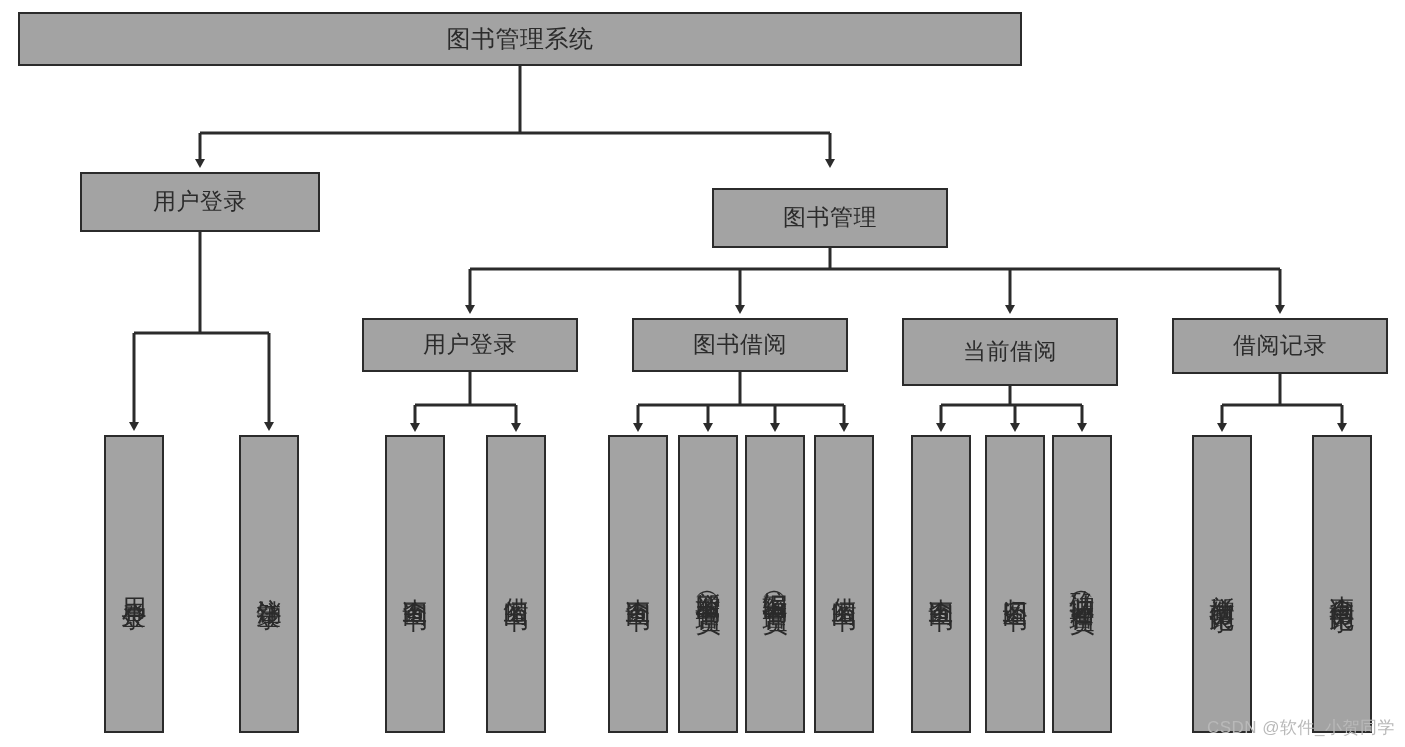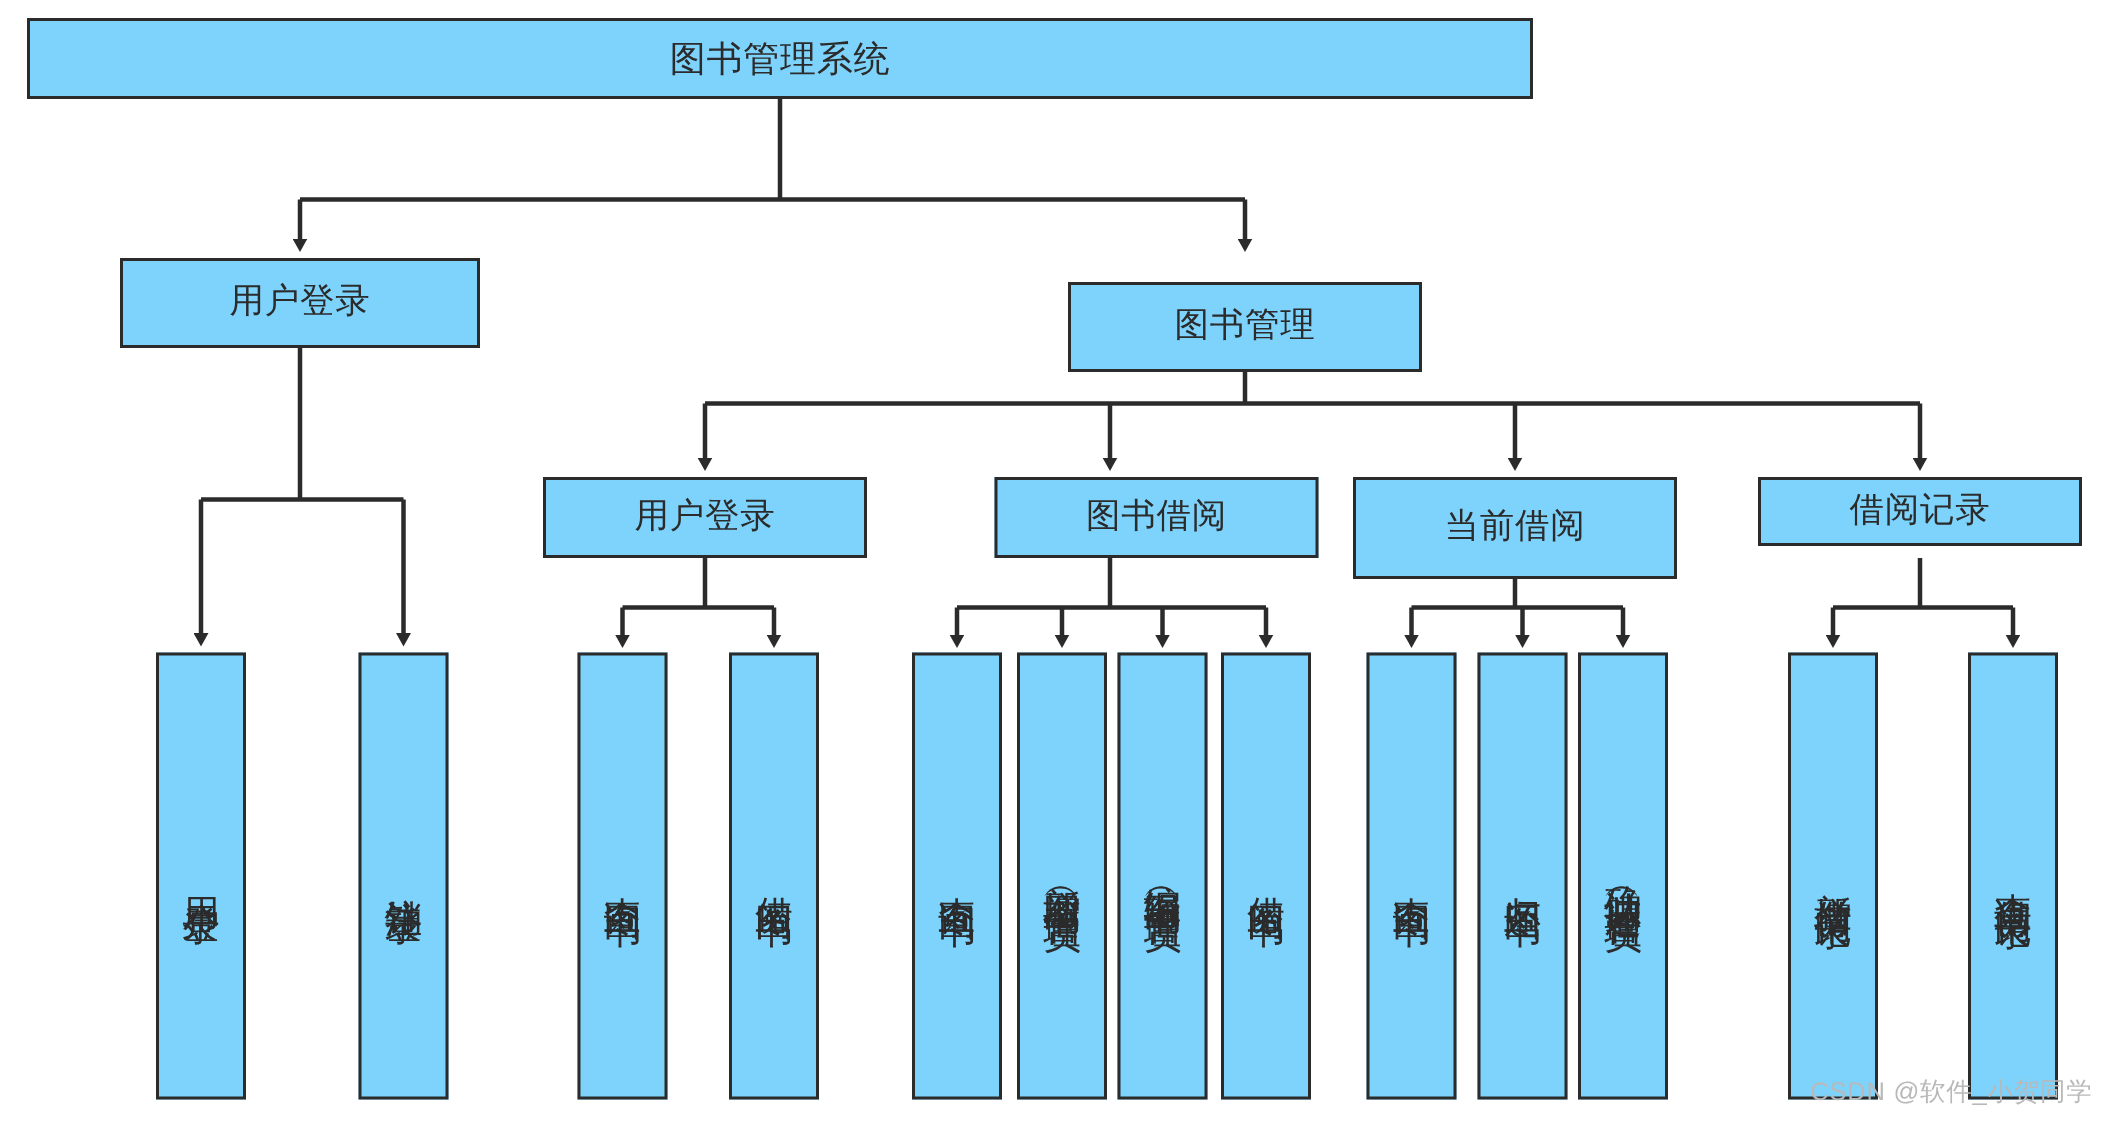--- a/index.html
+++ b/index.html
@@ -23,21 +23,21 @@
     left: 0;
     top: 0;
     width: 1405px;
     height: 747px;
     pointer-events: none;
   }
   .node {
     position: absolute;
     box-sizing: border-box;
     border: 2.5px solid #2b2b2b;
-    background: #7dd3fc;
+    background: #a3a3a3;
     display: flex;
     align-items: center;
     justify-content: center;
     color: #2b2b2b;
   }
   .node-label {
     color: #2b2b2b;
     line-height: 1.12;
     text-align: center;
     white-space: pre;
@@ -139,27 +139,27 @@
         <span class="node-label">用户登录</span>
       </div>
       <div class="node horiz" style="left: 712px; top: 188px; width: 236px; height: 60px;">
         <span class="node-label">图书管理</span>
       </div>
     </div>
   <div id="level3-container">
       <div class="node horiz" style="left: 362px; top: 318px; width: 216px; height: 54px;">
         <span class="node-label">用户登录</span>
       </div>
-      <div class="node horiz" style="left: 663px; top: 318px; width: 216px; height: 54px;">
+      <div class="node horiz" style="left: 632px; top: 318px; width: 216px; height: 54px;">
         <span class="node-label">图书借阅</span>
       </div>
       <div class="node horiz" style="left: 902px; top: 318px; width: 216px; height: 68px;">
         <span class="node-label">当前借阅</span>
       </div>
-      <div class="node horiz" style="left: 1172px; top: 318px; width: 216px; height: 46px;">
+      <div class="node horiz" style="left: 1172px; top: 318px; width: 216px; height: 56px;">
         <span class="node-label">借阅记录</span>
       </div>
     </div>
   <div id="leaves-container">
       <div class="node vert" style="left: 104px; top: 435px; width: 60px; height: 298px;">
         <span class="node-label">用户登录</span>
       </div>
       <div class="node vert" style="left: 239px; top: 435px; width: 60px; height: 298px;">
         <span class="node-label">注销登录</span>
       </div>

